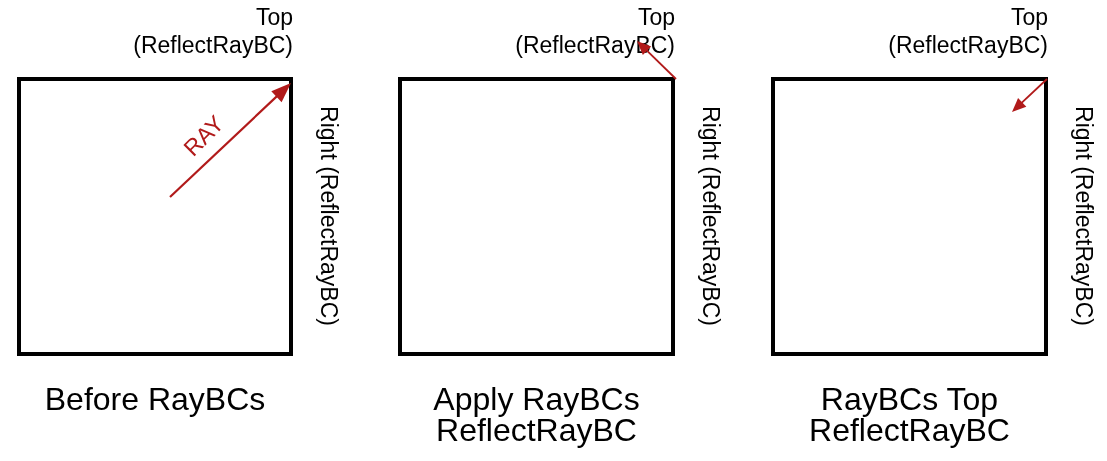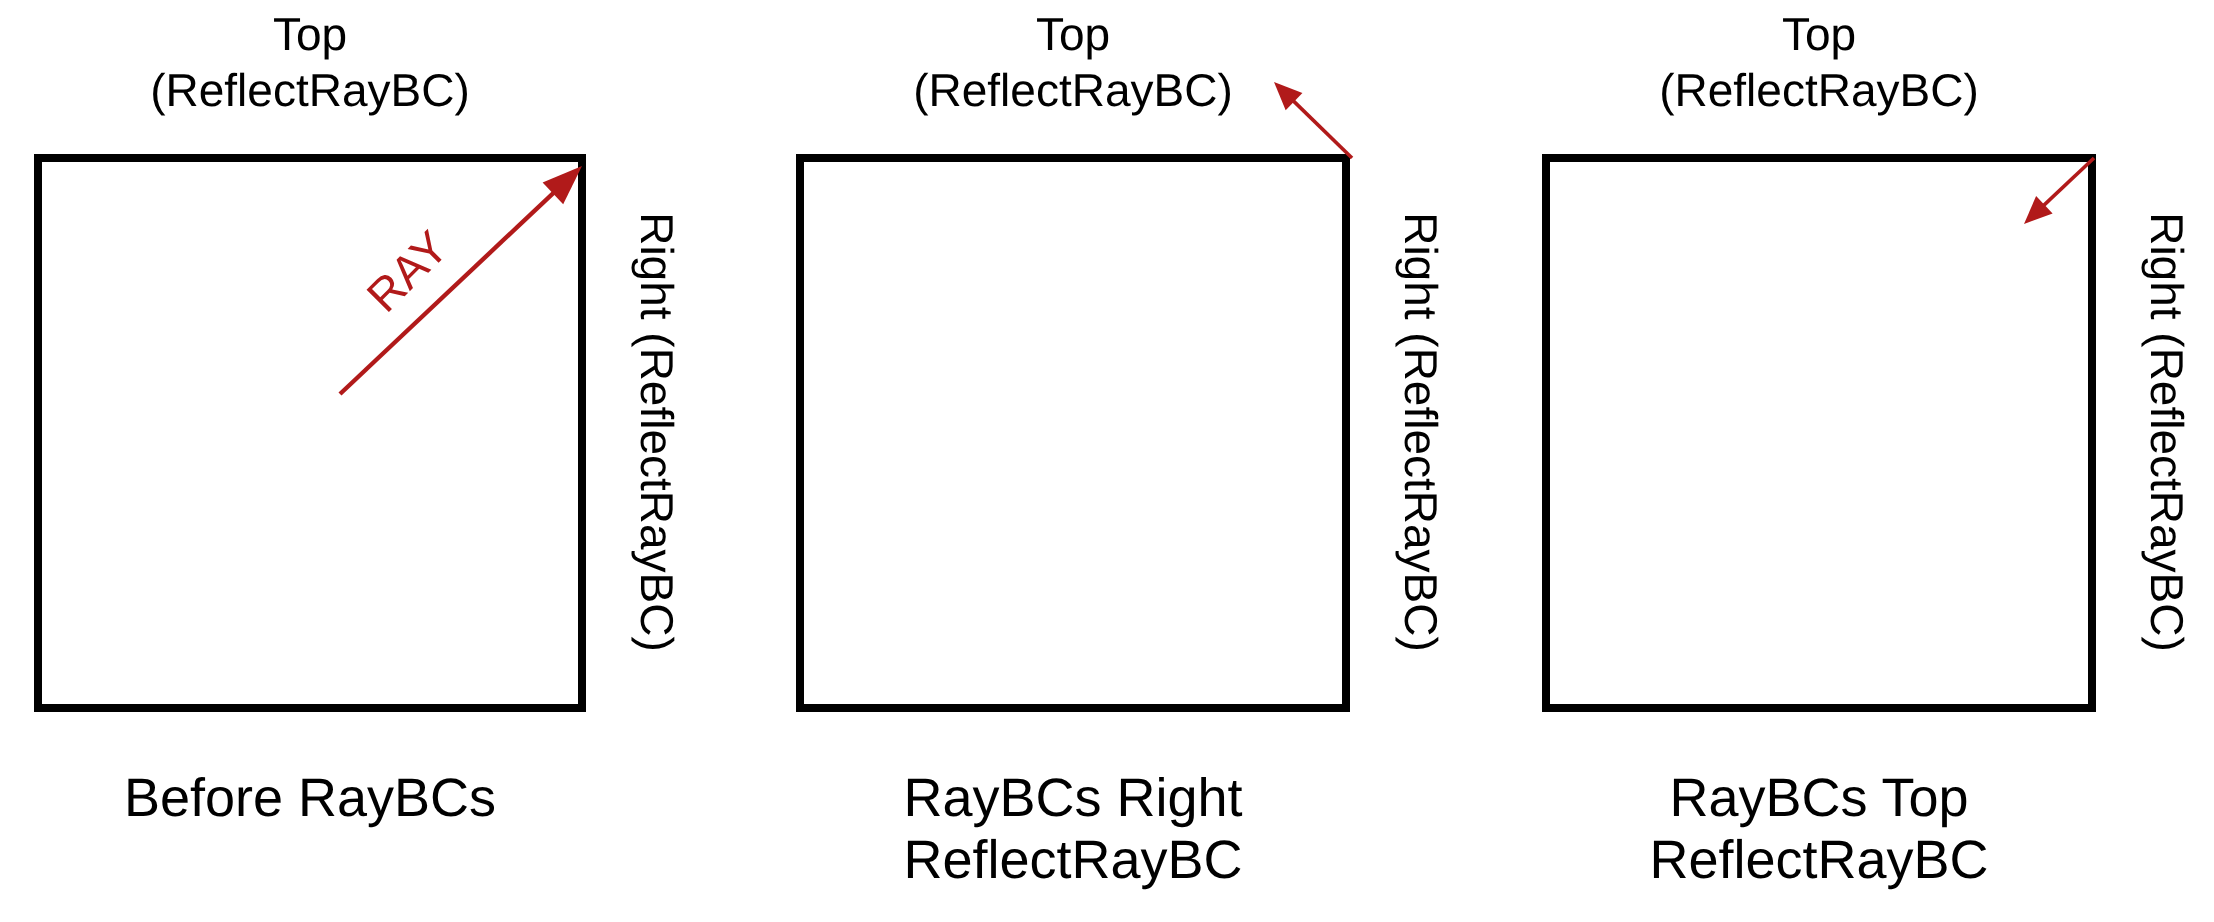--- a/index.html
+++ b/index.html
@@ -8,21 +8,21 @@
     width: 1107px;
     height: 461px;
     background: #ffffff;
     font-family: "Liberation Sans", sans-serif;
     color: #000000;
     overflow: hidden;
   }
   .top-label {
     position: absolute;
     top: 3px;
-    text-align: center;
+    text-align: right;
     font-size: 23px;
     line-height: 28px;
     white-space: pre-line;
   }
   .domain-box {
     position: absolute;
     top: 77px;
     height: 279px;
     box-sizing: border-box;
     border: 4px solid #000000;
@@ -31,21 +31,21 @@
   .right-label {
     position: absolute;
     font-size: 23px;
     white-space: nowrap;
     transform: translate(-50%, -50%) rotate(90deg);
   }
   .caption {
     position: absolute;
     top: 384px;
     text-align: center;
-    font-size: 27px;
+    font-size: 32px;
     line-height: 31px;
     white-space: pre-line;
   }
   .ray-label {
     position: absolute;
     left: 204px;
     top: 136px;
     font-size: 23px;
     transform: translate(-50%, -50%) rotate(-45deg);
     white-space: nowrap;
@@ -78,21 +78,21 @@
     <div class="domain-box"></div>
     <div class="right-label">Right (ReflectRayBC)</div>
     <div class="caption">Before RayBCs</div>
   </div>
 
   <div class="p2">
     <div class="top-label">Top
 (ReflectRayBC)</div>
     <div class="domain-box"></div>
     <div class="right-label">Right (ReflectRayBC)</div>
-    <div class="caption">RayBCs Right
+    <div class="caption">Apply RayBCs
 ReflectRayBC</div>
   </div>
 
   <div class="p3">
     <div class="top-label">Top
 (ReflectRayBC)</div>
     <div class="domain-box"></div>
     <div class="right-label">Right (ReflectRayBC)</div>
     <div class="caption">RayBCs Top
 ReflectRayBC</div>

